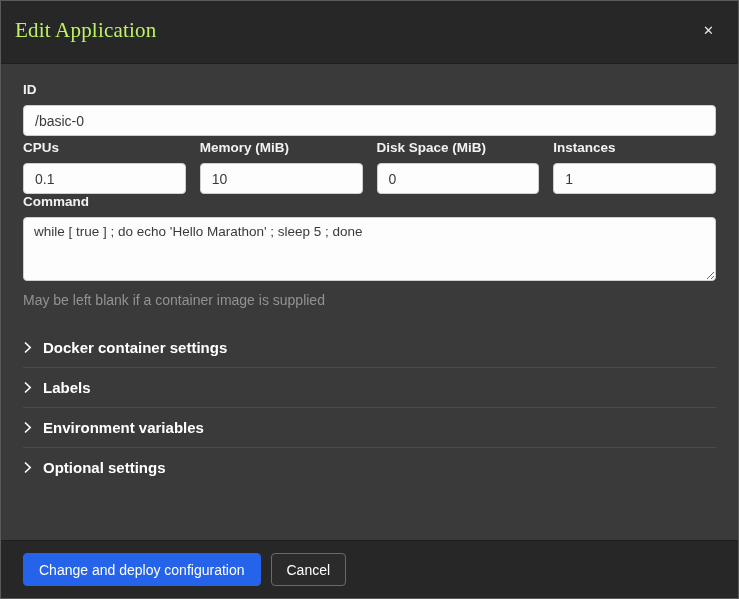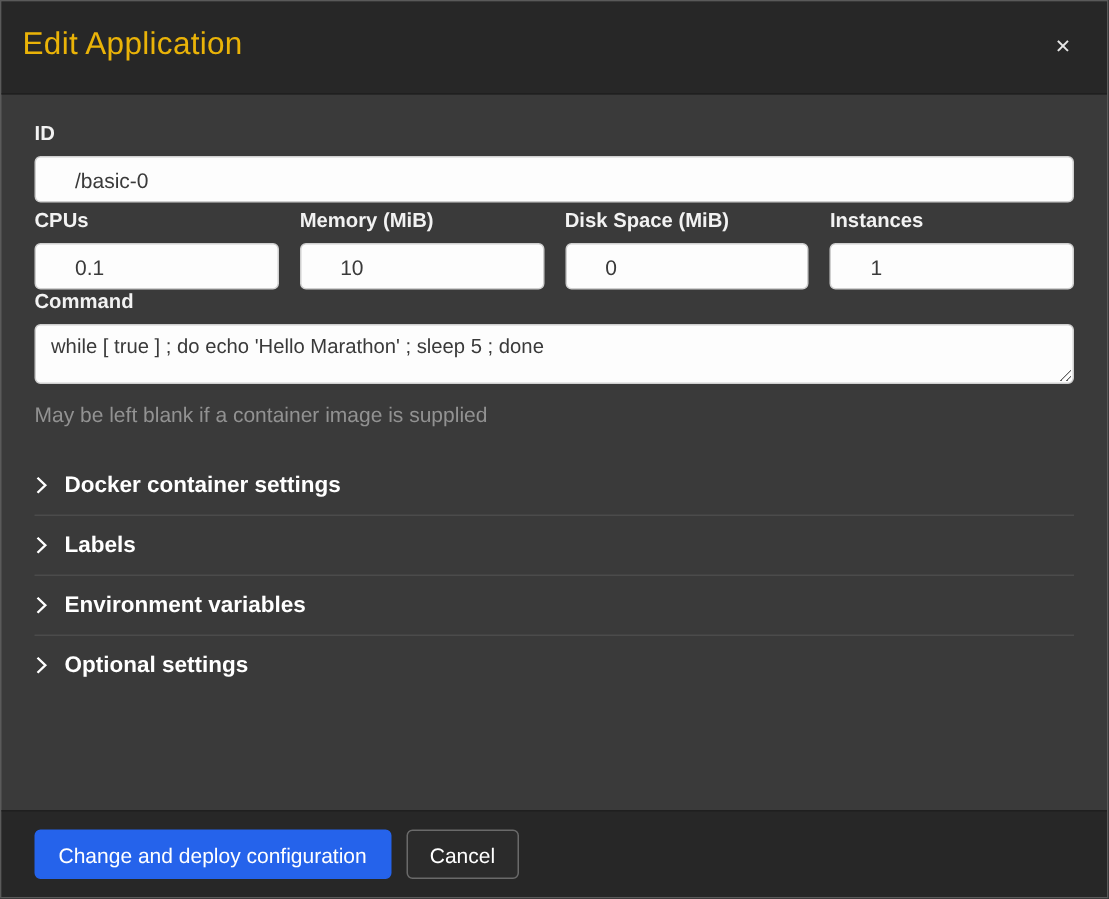--- a/index.html
+++ b/index.html
@@ -20,24 +20,25 @@
   
   .modal-header {
     background: #272727;
     padding: 17px 22px 20px 14px;
     display: flex;
     align-items: flex-start;
     justify-content: space-between;
     border-bottom: 1px solid #1f1f1f;
   }
   .modal-title {
-    color: #eab308;
+    color: #bef264;
     font-size: 21px;
     font-weight: 400;
     letter-spacing: 0.2px;
+    font-family: Liberation Serif, serif;
   }
   .close-btn {
     background: transparent;
     border: none;
     color: #e6e6e6;
     font-size: 13px;
     line-height: 1;
     cursor: pointer;
     padding: 4px 2px;
     margin-top: 2px;
@@ -56,33 +57,33 @@
     font-size: 13.5px;
     font-weight: 700;
     margin-bottom: 8px;
   }
   .text-input {
     width: 100%;
     height: 31px;
     background: #fdfdfd;
     border: 1px solid #cfcfcf;
     border-radius: 4px;
-    padding: 4px 26px;
+    padding: 4px 11px;
     font-size: 14px;
     color: #3a3a3a;
     font-family: "Liberation Sans", sans-serif;
   }
   .form-row {
     display: grid;
     grid-template-columns: 1fr 1fr 1fr 1fr;
     gap: 14px;
   }
   .command-textarea {
     width: 100%;
-    height: 40px;
+    height: 64px;
     background: #fdfdfd;
     border: 1px solid #cfcfcf;
     border-radius: 4px;
     padding: 6px 10px;
     font-size: 13.5px;
     color: #3a3a3a;
     font-family: "Liberation Sans", sans-serif;
     resize: vertical;
   }
   .help-text {

